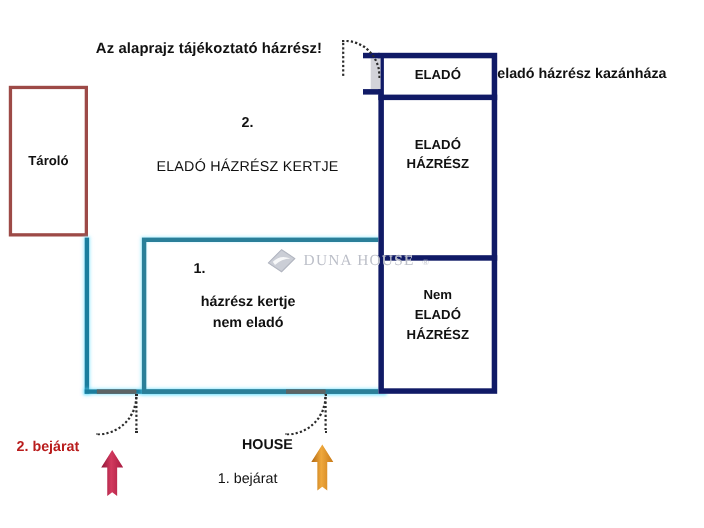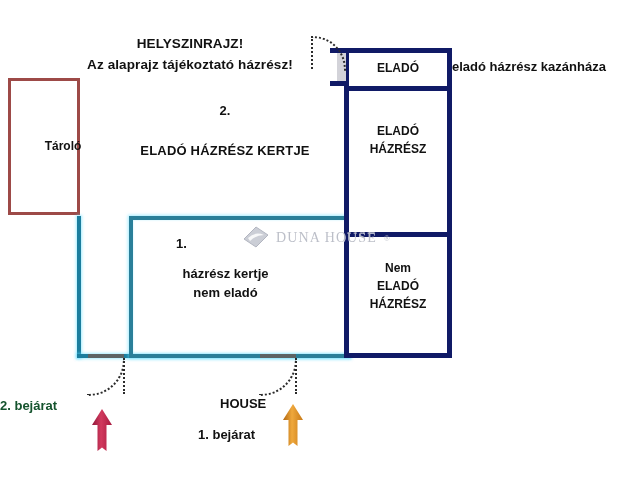--- a/index.html
+++ b/index.html
@@ -43,21 +43,20 @@
     box-sizing: border-box;
   }
   .storage-label {
     left: 8px;
     top: 139px;
     width: 72px;
     text-align: center;
     font-size: 12px;
     font-weight: bold;
     color: #111111;
-    padding-left: 19px;
   }
 
   
   .teal-left-wall {
     left: 77px;
     top: 216px;
     width: 4px;
     height: 142px;
     background: #1b7e9e;
     box-shadow: 0 0 3px 1px rgba(90,220,255,0.55);
@@ -101,21 +100,21 @@
     font-size: 13px;
     font-weight: bold;
     color: #111111;
   }
   .plot2-text {
     left: 95px;
     top: 143px;
     width: 260px;
     text-align: center;
     font-size: 13px;
-    font-weight: bold;
+    font-weight: normal;
     color: #111111;
     letter-spacing: 0.2px;
   }
   .plot1-num {
     left: 176px;
     top: 236px;
     font-size: 13px;
     font-weight: bold;
     color: #111111;
   }
@@ -231,27 +230,28 @@
     top: 396px;
     font-size: 13px;
     font-weight: bold;
     color: #111111;
   }
   .entry2-label {
     left: 0px;
     top: 398px;
     font-size: 13px;
     font-weight: bold;
-    color: #14532d;
+    color: #b91c1c;
+    padding-left: 15px;
   }
   .entry1-label {
     left: 198px;
     top: 427px;
     font-size: 13px;
-    font-weight: bold;
+    font-weight: normal;
     color: #111111;
     text-align: center;
   }
   .arrow { width: 22px; height: 48px; }
   .arrow-entry2 { left: 91px;  top: 408px; }
   .arrow-entry1 { left: 282px; top: 403px; }
 
   
   .watermark {
     left: 243px;
@@ -276,21 +276,20 @@
     vertical-align: super;
     color: #b9bcc6;
   }
 </style>
 </head>
 <body>
 
 <div id="stage">
 
   <div class="abs headline">
-    <div>HELYSZINRAJZ!</div>
     <div>Az alaprajz tájékoztató házrész!</div>
   </div>
 
   <div class="abs storage-box"></div>
   <div class="abs storage-label">Tároló</div>
 
   <div class="abs teal-left-wall"></div>
   <div class="abs teal-bottom-wall"></div>
 
   <div class="abs teal-inner"></div>

